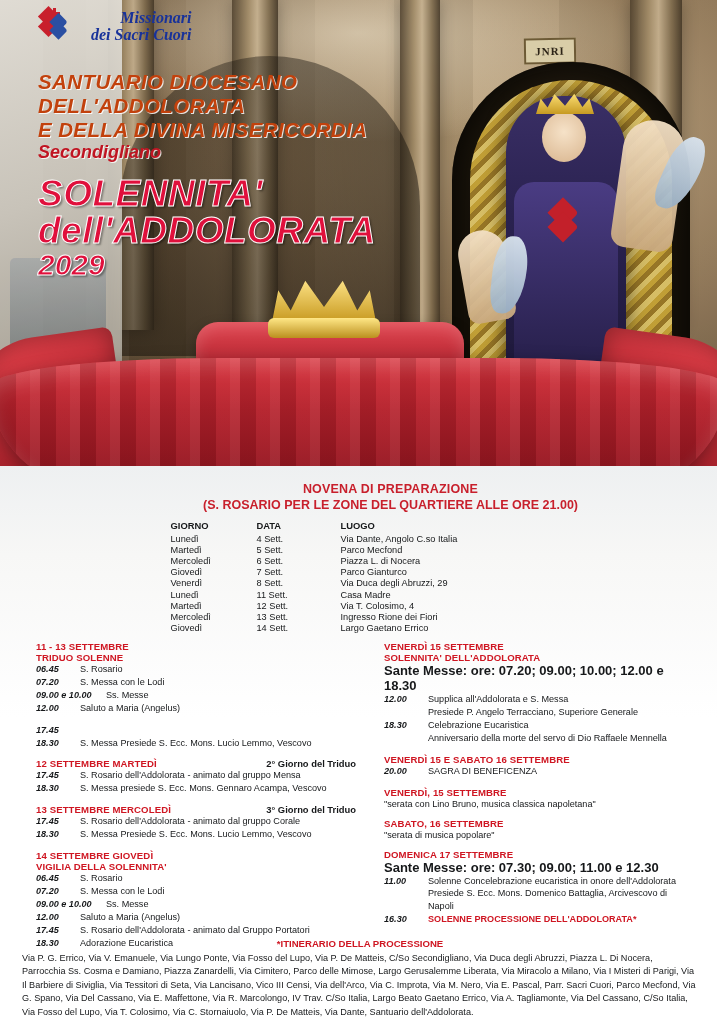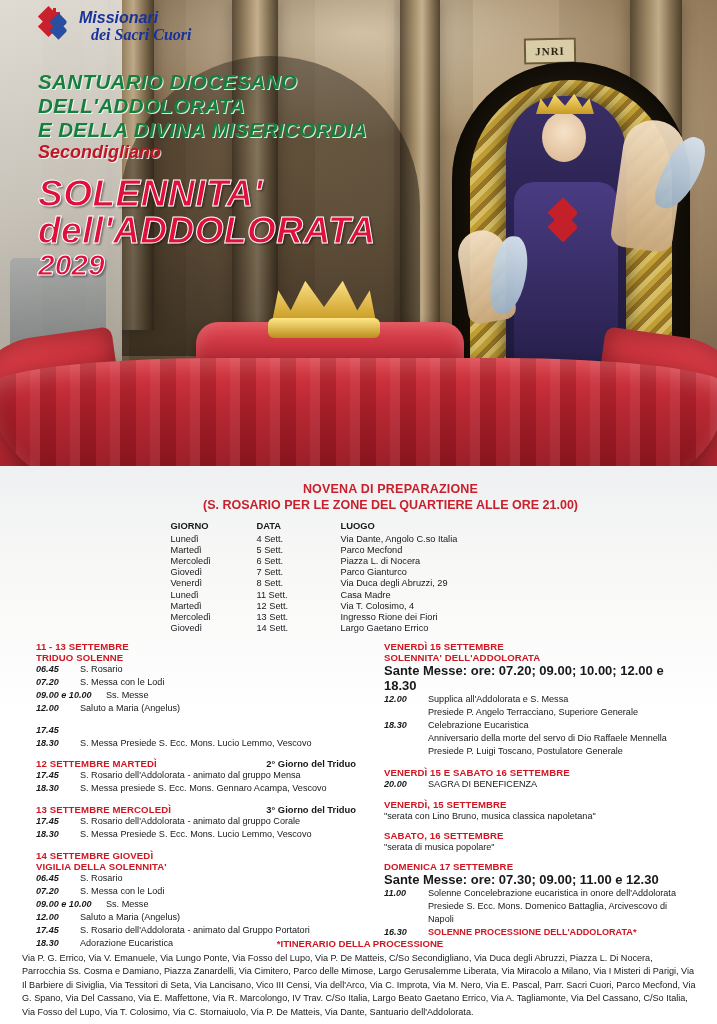--- a/index.html
+++ b/index.html
@@ -212,37 +212,37 @@
     box-shadow: 6px -6px 0 0 #2a4fa2;
   }
   .logo .mark .cross {
     position: absolute; left: 15px; top: 0; width: 3px; height: 13px; background: #c8202c;
   }
   .logo .mark .cross:after {
     content:""; position: absolute; left: -4px; top: 4px; width: 11px; height: 3px; background: #c8202c;
   }
   .logo .words { line-height: 1.05; }
   .logo .w1 {
-    font-family: Liberation Sans, sans-serif;
+    font-family: Liberation Serif, serif;
     font-style: italic; font-weight: bold;
-    font-size: 16px; color: #18329a;
+    font-size: 16px; color: #18329a; text-align: right;
   }
   .logo .w2 {
     font-family: "Liberation Serif", serif;
     font-style: italic; font-weight: bold;
     font-size: 16px; color: #18329a;
     margin-left: 12px;
   }
 
   .hdr {
     position: absolute; left: 38px; top: 70px;
     width: 420px;
   }
   .hdr .l1, .hdr .l2, .hdr .l3 {
-    font-size: 20.5px; font-weight: bold; color: #15803d;
+    font-size: 20.5px; font-weight: bold; color: #c2410c;
     letter-spacing: .4px; line-height: 1.16;
     text-shadow: 1px 1px 0 rgba(255,255,255,.85);
     font-style: italic;
   }
   .hdr .l4 {
     font-size: 18px; font-weight: bold; color: #c01522;
     text-shadow: 1px 1px 0 rgba(255,255,255,.8);
     margin-top: 1px; font-style: italic;
   }
   .hdr .big1, .hdr .big2 {
@@ -581,21 +581,20 @@
             <div class="line">
               <div class="t">18.30</div>
               <div class="d">Celebrazione Eucaristica</div>
             </div>
             <div class="line">
               <div class="t"></div>
               <div class="d">Anniversario della morte del servo di Dio Raffaele Mennella</div>
             </div>
             <div class="line">
               <div class="t"></div>
-              <div class="d">Presiede P. Luigi Toscano, Postulatore Generale</div>
             </div>
           </div>
           <div class="blk">
             <div class="rowhead">
               <div class="sec-red">VENERDÌ 15 E SABATO 16 SETTEMBRE</div>
             </div>
             <div class="line">
               <div class="t">20.00</div>
               <div class="d">SAGRA DI BENEFICENZA</div>
             </div>

